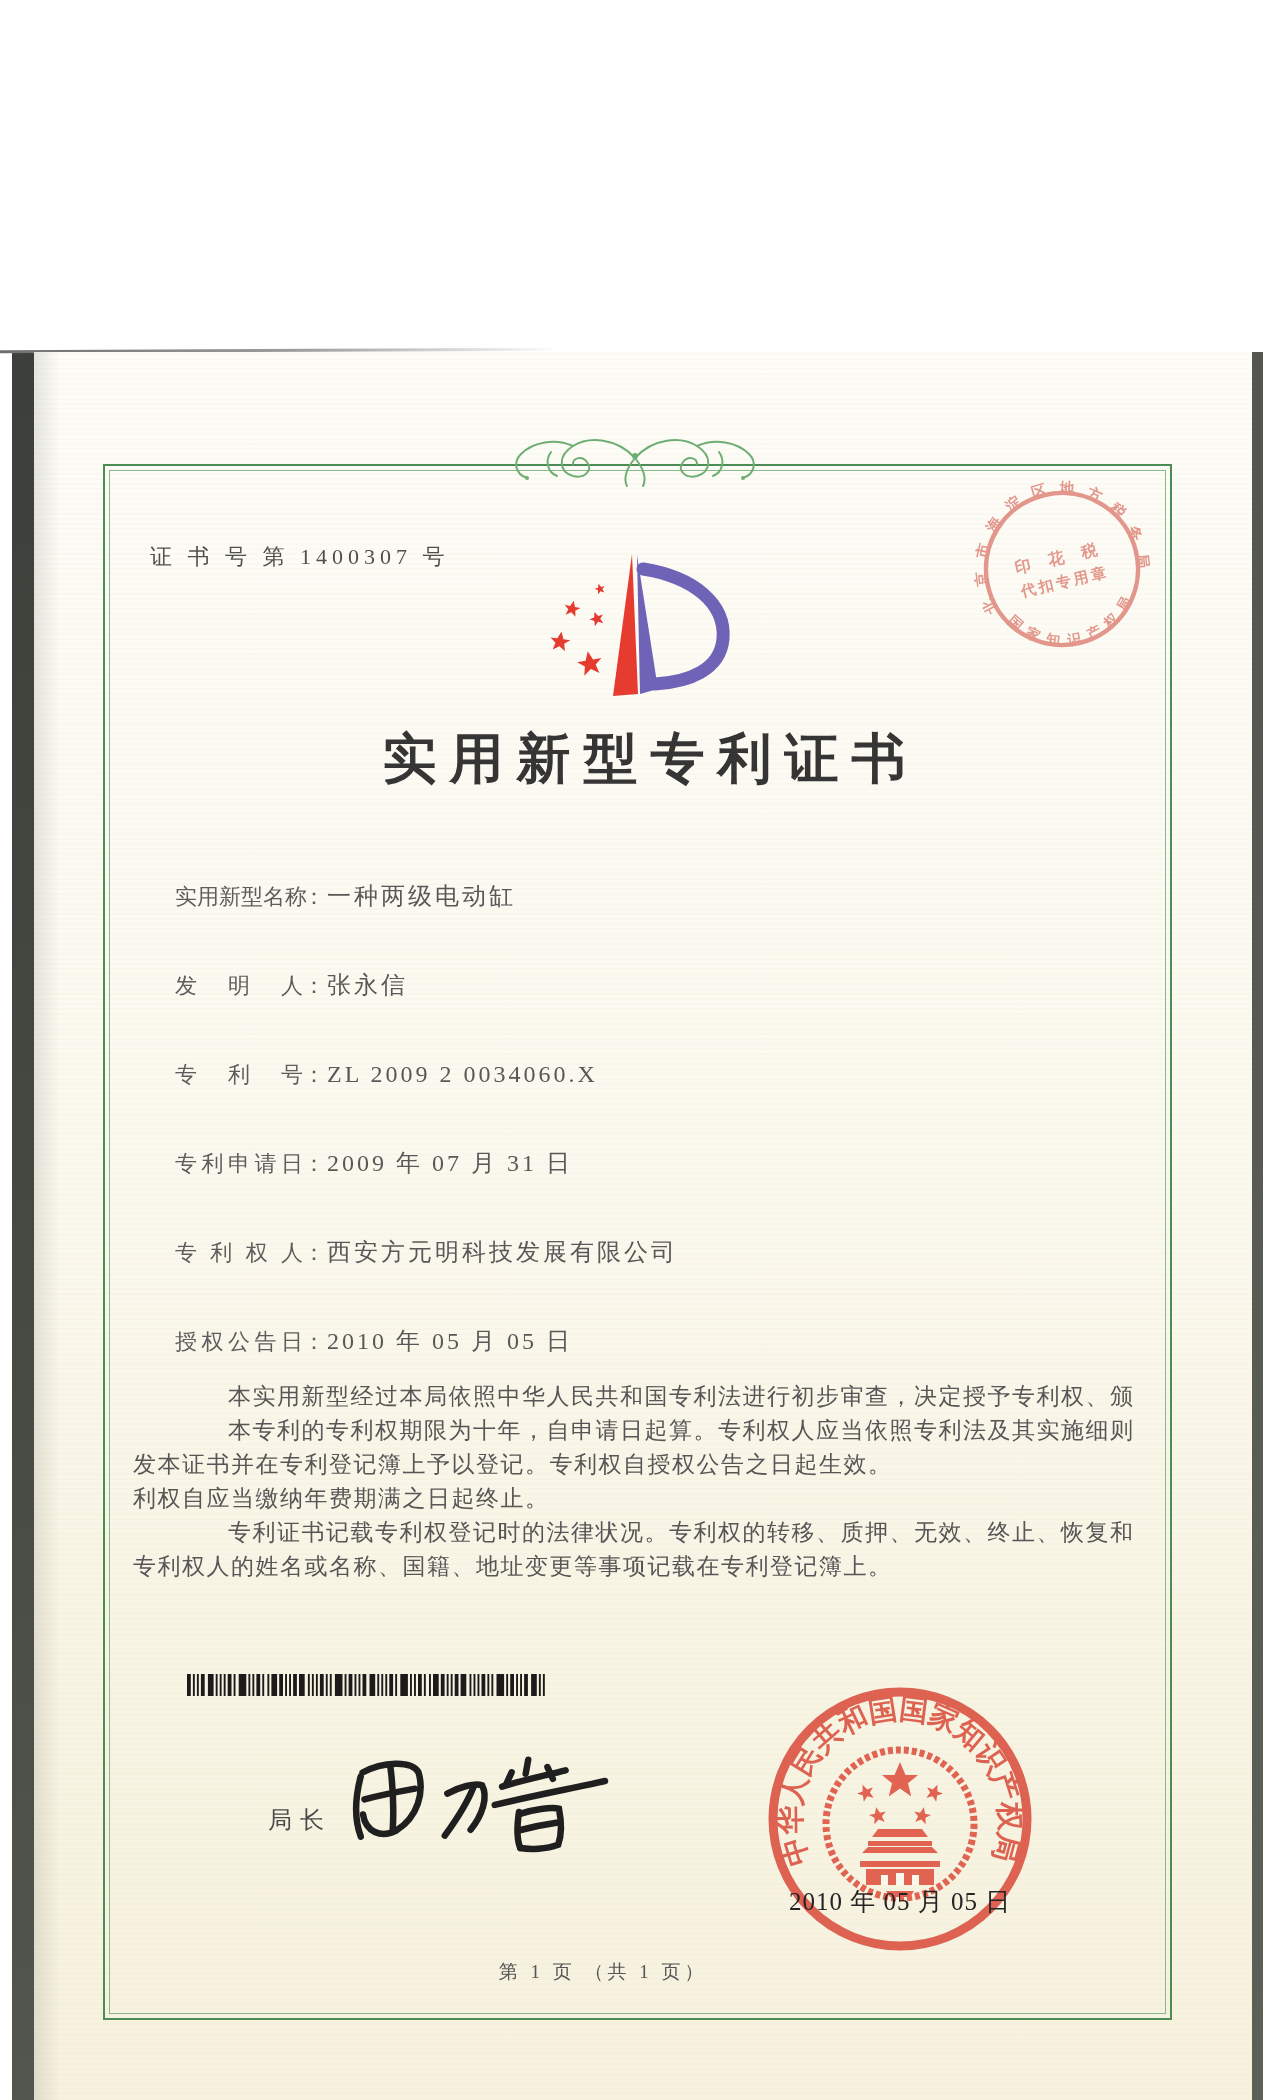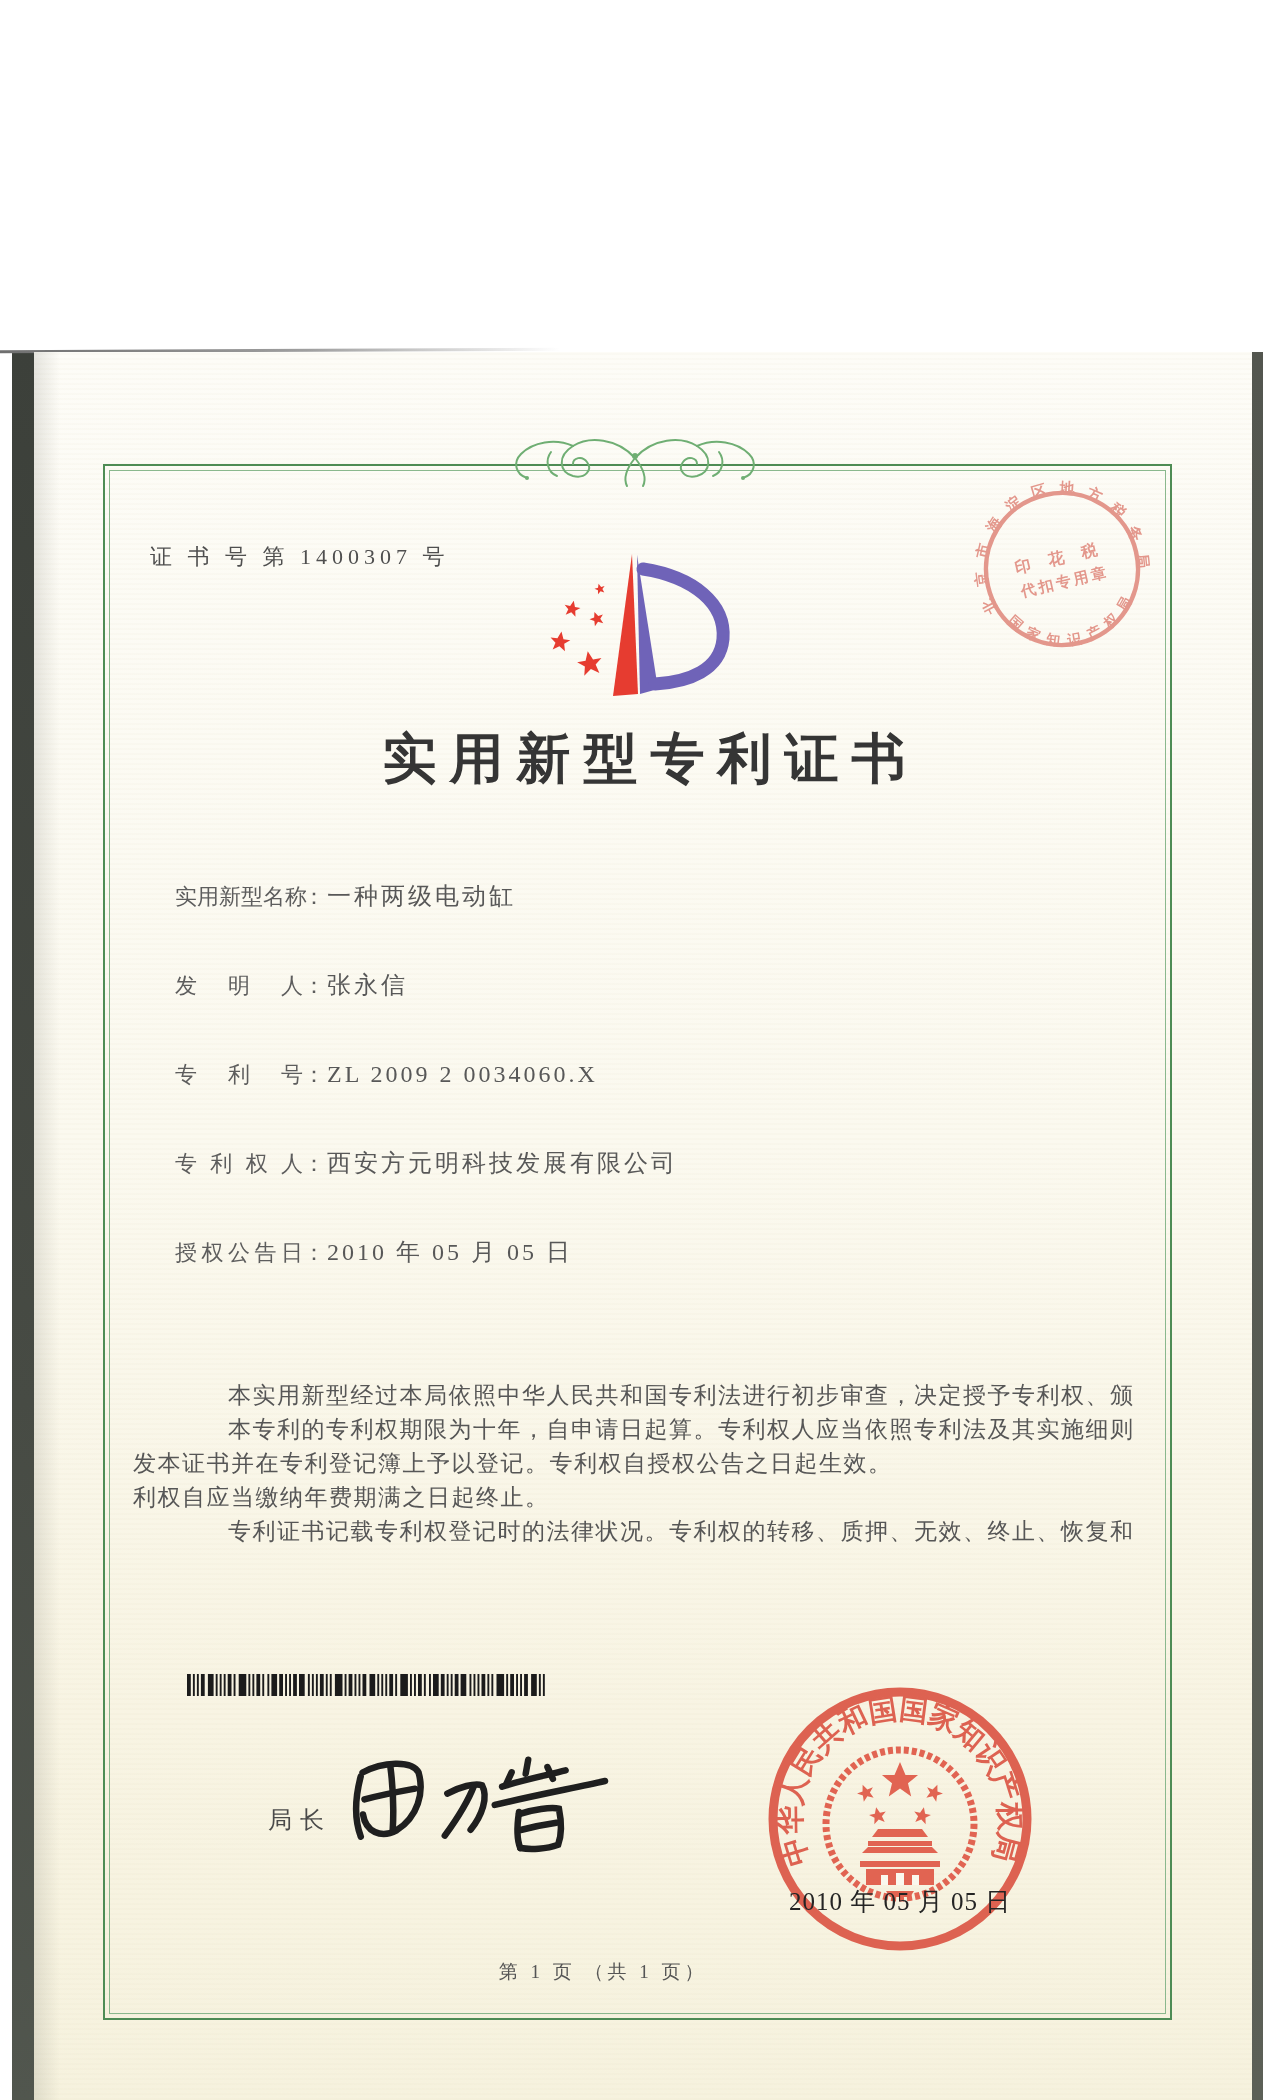--- a/index.html
+++ b/index.html
@@ -32,21 +32,21 @@
 
   
   .fields{left:141px;top:527px;width:900px;}
   .field-row{height:26px;line-height:34px;margin-bottom:63px;white-space:nowrap;}
   .f-label{display:inline-block;width:128px;font-size:22px;color:#5d5d5d;
            text-align:justify;text-align-last:justify;text-justify:inter-ideograph;vertical-align:baseline;}
   .f-colon{display:inline-block;width:20px;font-size:22px;color:#5d5d5d;}
   .f-value{font-size:24px;color:#585858;letter-spacing:3px;}
 
   
-  .body-text{left:99px;top:1028px;width:995px;color:#565656;font-family:Liberation Mono, monospace;}
+  .body-text{left:99px;top:1028px;width:995px;color:#565656;}
   .body-line{height:34px;line-height:34px;font-size:23px;letter-spacing:1.5px;white-space:nowrap;}
   .body-line.ind{padding-left:95px;}
 
   .juzhang{left:234px;top:1452px;font-size:24px;letter-spacing:8px;color:#4a4a4a;}
 
   .seal-date{left:713px;top:1533px;width:306px;text-align:center;font-size:25px;
              letter-spacing:1px;color:#242424;z-index:6;}
   .footer{left:419px;top:1607px;width:300px;text-align:center;font-size:19px;
           letter-spacing:4px;color:#555;}
 
@@ -130,36 +130,41 @@
     </div>
       <div class="field-row">
       <span class="f-label">发明人</span><span class="f-colon">：</span>
       <span class="f-value">张永信</span>
     </div>
       <div class="field-row">
       <span class="f-label">专利号</span><span class="f-colon">：</span>
       <span class="f-value">ZL 2009 2 0034060.X</span>
     </div>
       <div class="field-row">
+      <span class="f-label">专利申请日</span><span class="f-colon">：</span>
+      <span class="f-value">2009 年 07 月 31 日</span>
+    </div>
+      <div class="field-row">
       <span class="f-label">专利权人</span><span class="f-colon">：</span>
       <span class="f-value">西安方元明科技发展有限公司</span>
     </div>
       <div class="field-row">
       <span class="f-label">授权公告日</span><span class="f-colon">：</span>
       <span class="f-value">2010 年 05 月 05 日</span>
     </div>
     </div>
 
   <div class="abs body-text">
 
   <div class="body-line ind">本实用新型经过本局依照中华人民共和国专利法进行初步审查，决定授予专利权、颁</div>
       <div class="body-line ind">本专利的专利权期限为十年，自申请日起算。专利权人应当依照专利法及其实施细则</div>
       <div class="body-line">发本证书并在专利登记簿上予以登记。专利权自授权公告之日起生效。</div>
       <div class="body-line">利权自应当缴纳年费期满之日起终止。</div>
       <div class="body-line ind">专利证书记载专利权登记时的法律状况。专利权的转移、质押、无效、终止、恢复和</div>
+      <div class="body-line">专利权人的姓名或名称、国籍、地址变更等事项记载在专利登记簿上。</div>
     </div>
 
   <svg class="abs" style="left:153px;top:1322px" width="361" height="22" viewBox="0 0 361 22">
       <rect x="0" y="0" width="3.8" height="22" fill="#1b1b1b"></rect>
       <rect x="5.9" y="0" width="1.9" height="22" fill="#1b1b1b"></rect>
       <rect x="9.9" y="0" width="1.9" height="22" fill="#1b1b1b"></rect>
       <rect x="13.9" y="0" width="3.8" height="22" fill="#1b1b1b"></rect>
       <rect x="20.9" y="0" width="5.699999999999999" height="22" fill="#1b1b1b"></rect>
       <rect x="28.699999999999996" y="0" width="1.9" height="22" fill="#1b1b1b"></rect>
       <rect x="32.699999999999996" y="0" width="1.9" height="22" fill="#1b1b1b"></rect>

